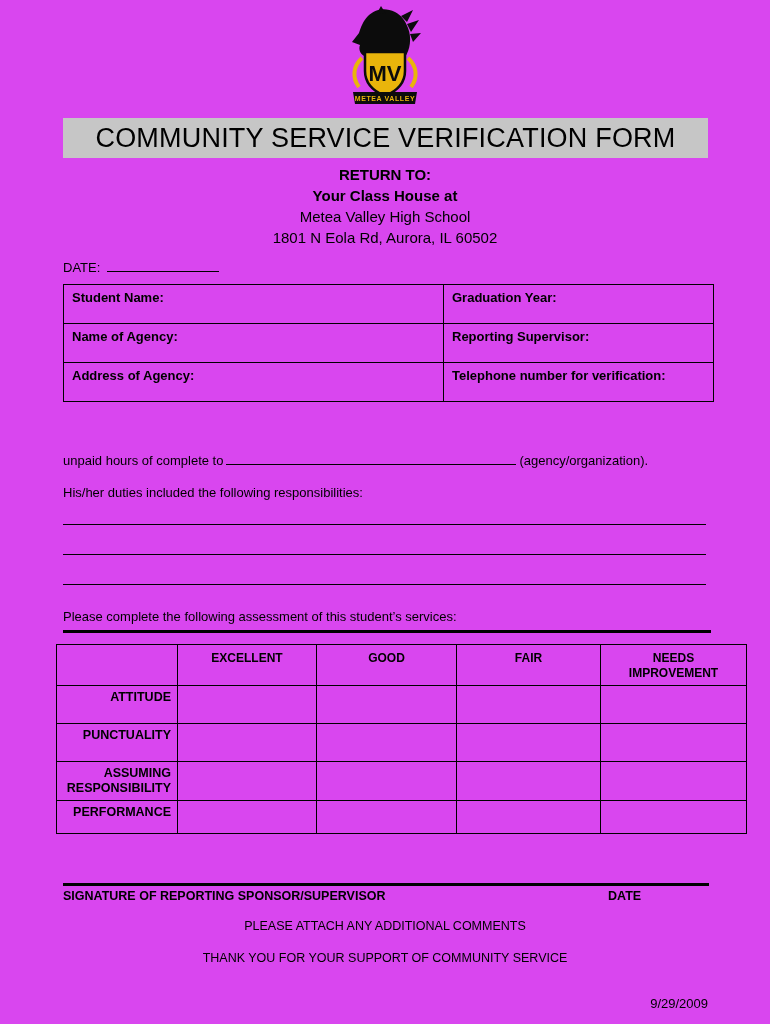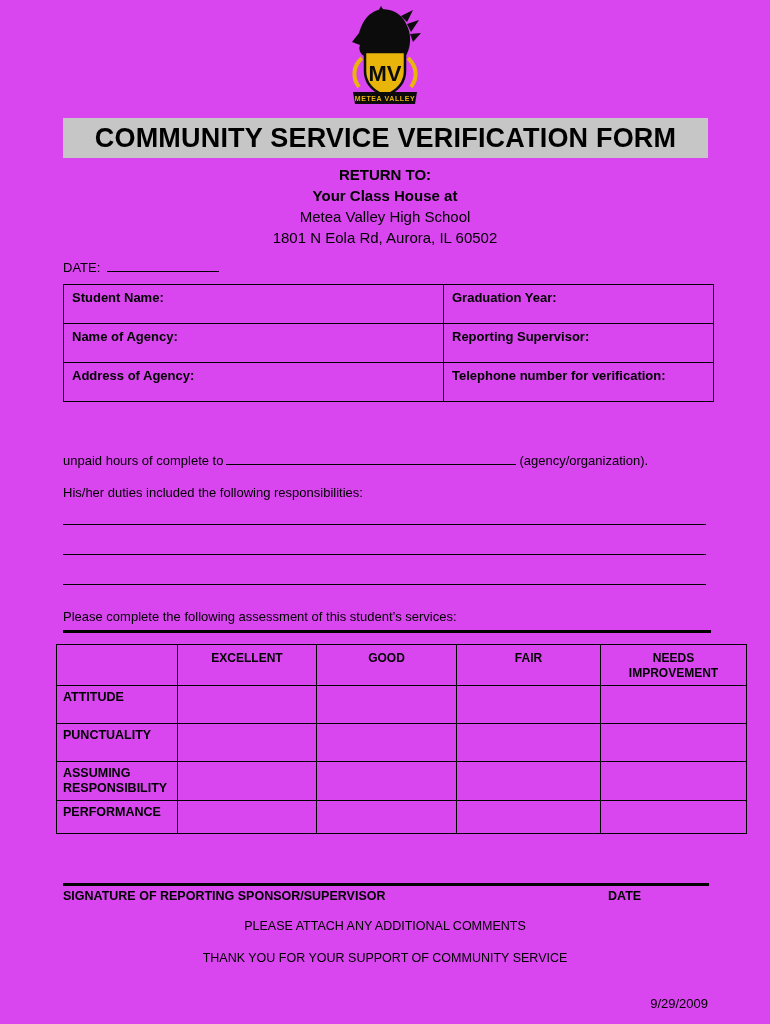--- a/index.html
+++ b/index.html
@@ -18,21 +18,21 @@
 
   
   .logo { position: absolute; top: 6px; left: 50%; transform: translateX(-50%); width: 100px; height: 102px; }
 
   
   .title-bar {
     position: absolute; top: 118px; left: 63px; width: 645px; height: 40px;
     background: #c6c6c6;
     display: flex; align-items: center; justify-content: center;
   }
-  .title-bar .title-text { font-size: 27px; font-weight: 700; letter-spacing: 0.2px; }
+  .title-bar .title-text { font-size: 27px; font-weight: 400; letter-spacing: 0.2px; }
 
   
   .return-block { position: absolute; top: 164px; left: 0; width: 100%; text-align: center; font-size: 15px; line-height: 21px; }
   .bold { font-weight: 700; }
 
   
   .body-text { font-size: 13px; }
   .blank {
     display: inline-block;
     border-bottom: 1px solid #000;
@@ -55,21 +55,21 @@
   .certify-line { position: absolute; left: 63px; width: 700px; font-size: 13px; white-space: nowrap; }
 
   .rule { position: absolute; left: 63px; width: 643px; border-bottom: 1px solid #000; height: 0; }
   .thick-rule { position: absolute; left: 63px; background: #000; height: 3px; }
 
   
   .assess-table { position: absolute; top: 644px; left: 56px; width: 690px; border-collapse: collapse; table-layout: fixed; }
   .assess-table td { border: 1px solid #000; vertical-align: top; padding: 4px 6px; font-size: 12.5px; line-height: 15px; }
   .assess-table tr.head { height: 37px; }
   .assess-table tr.head td { font-weight: 700; text-align: center; font-size: 12px; padding-top: 6px; }
-  .assess-table tr.body-row { height: 38px; }
+  .assess-table tr.body-row { height: 38px; text-align: right; }
   .assess-table tr.body-row.last { height: 33px; }
   .assess-table td.rlabel { font-weight: 700; }
 
   
   .sig-row { position: absolute; top: 889px; left: 63px; width: 646px; font-size: 12.5px; font-weight: 700; }
   .sig-date { position: absolute; left: 545px; top: 0; }
   .center-note { position: absolute; left: 0; width: 100%; text-align: center; font-size: 12.5px; }
   .footer-date { position: absolute; top: 996px; right: 62px; font-size: 13px; }
 </style>
 </head>

